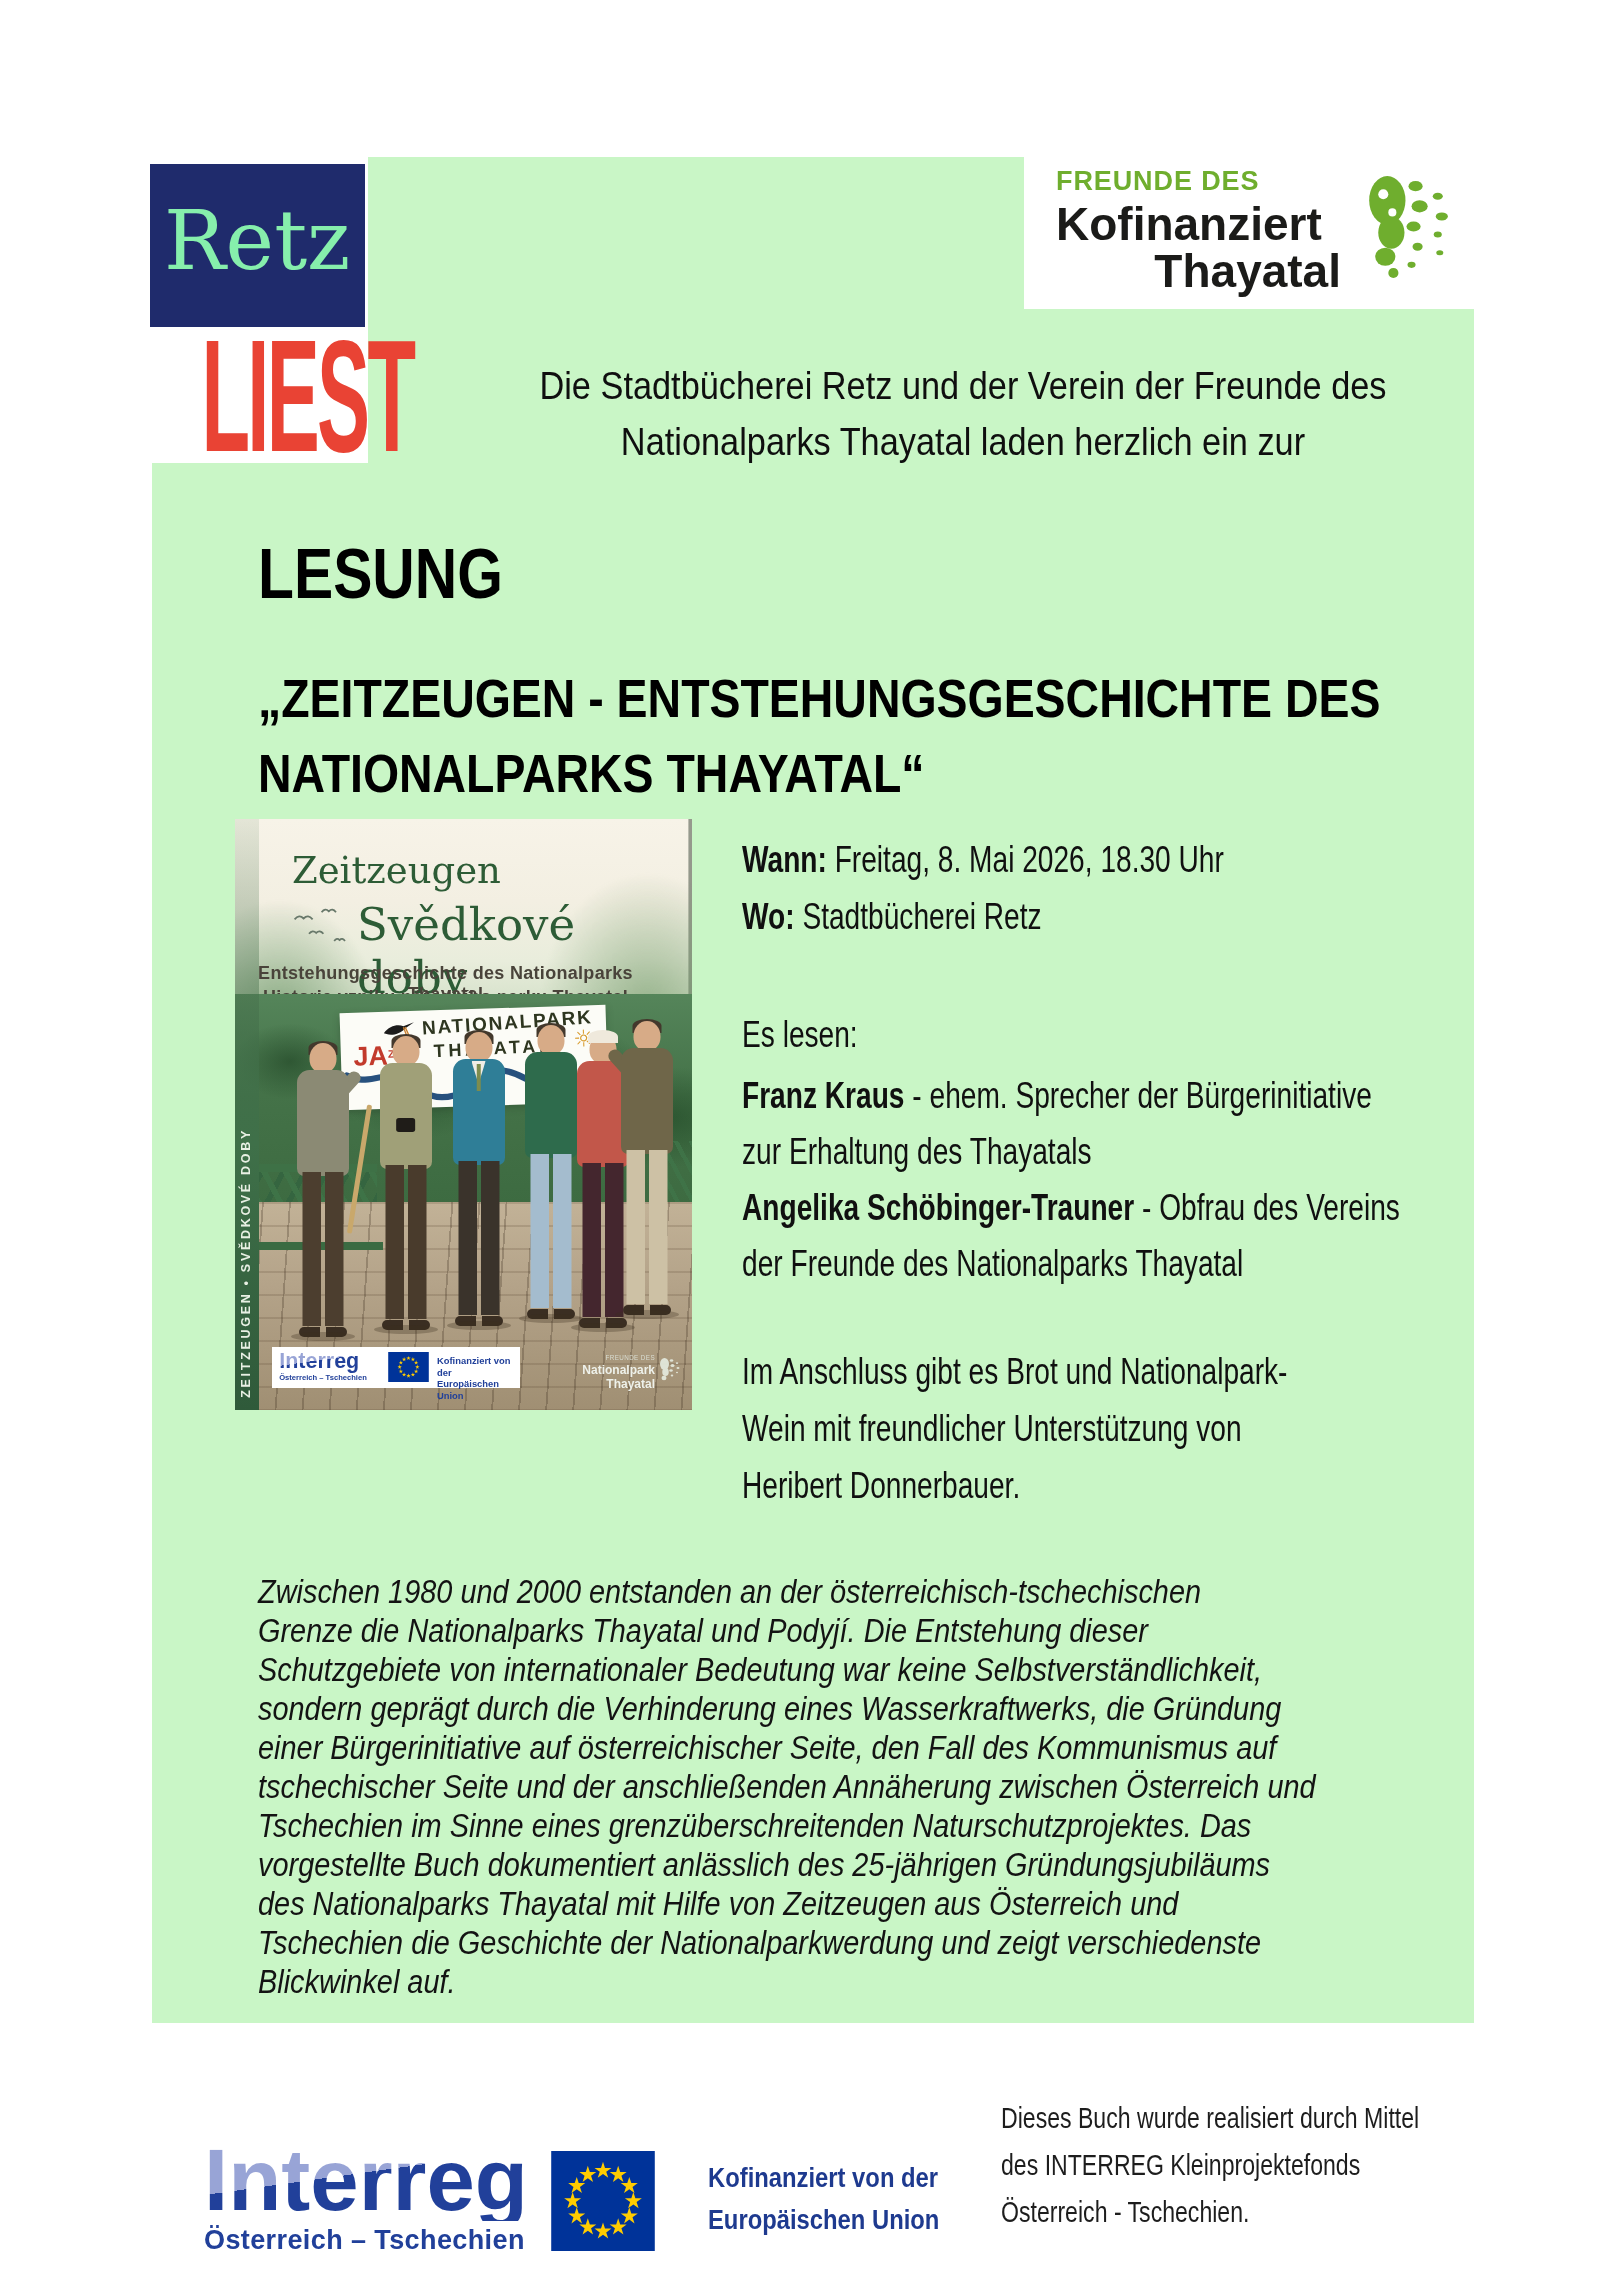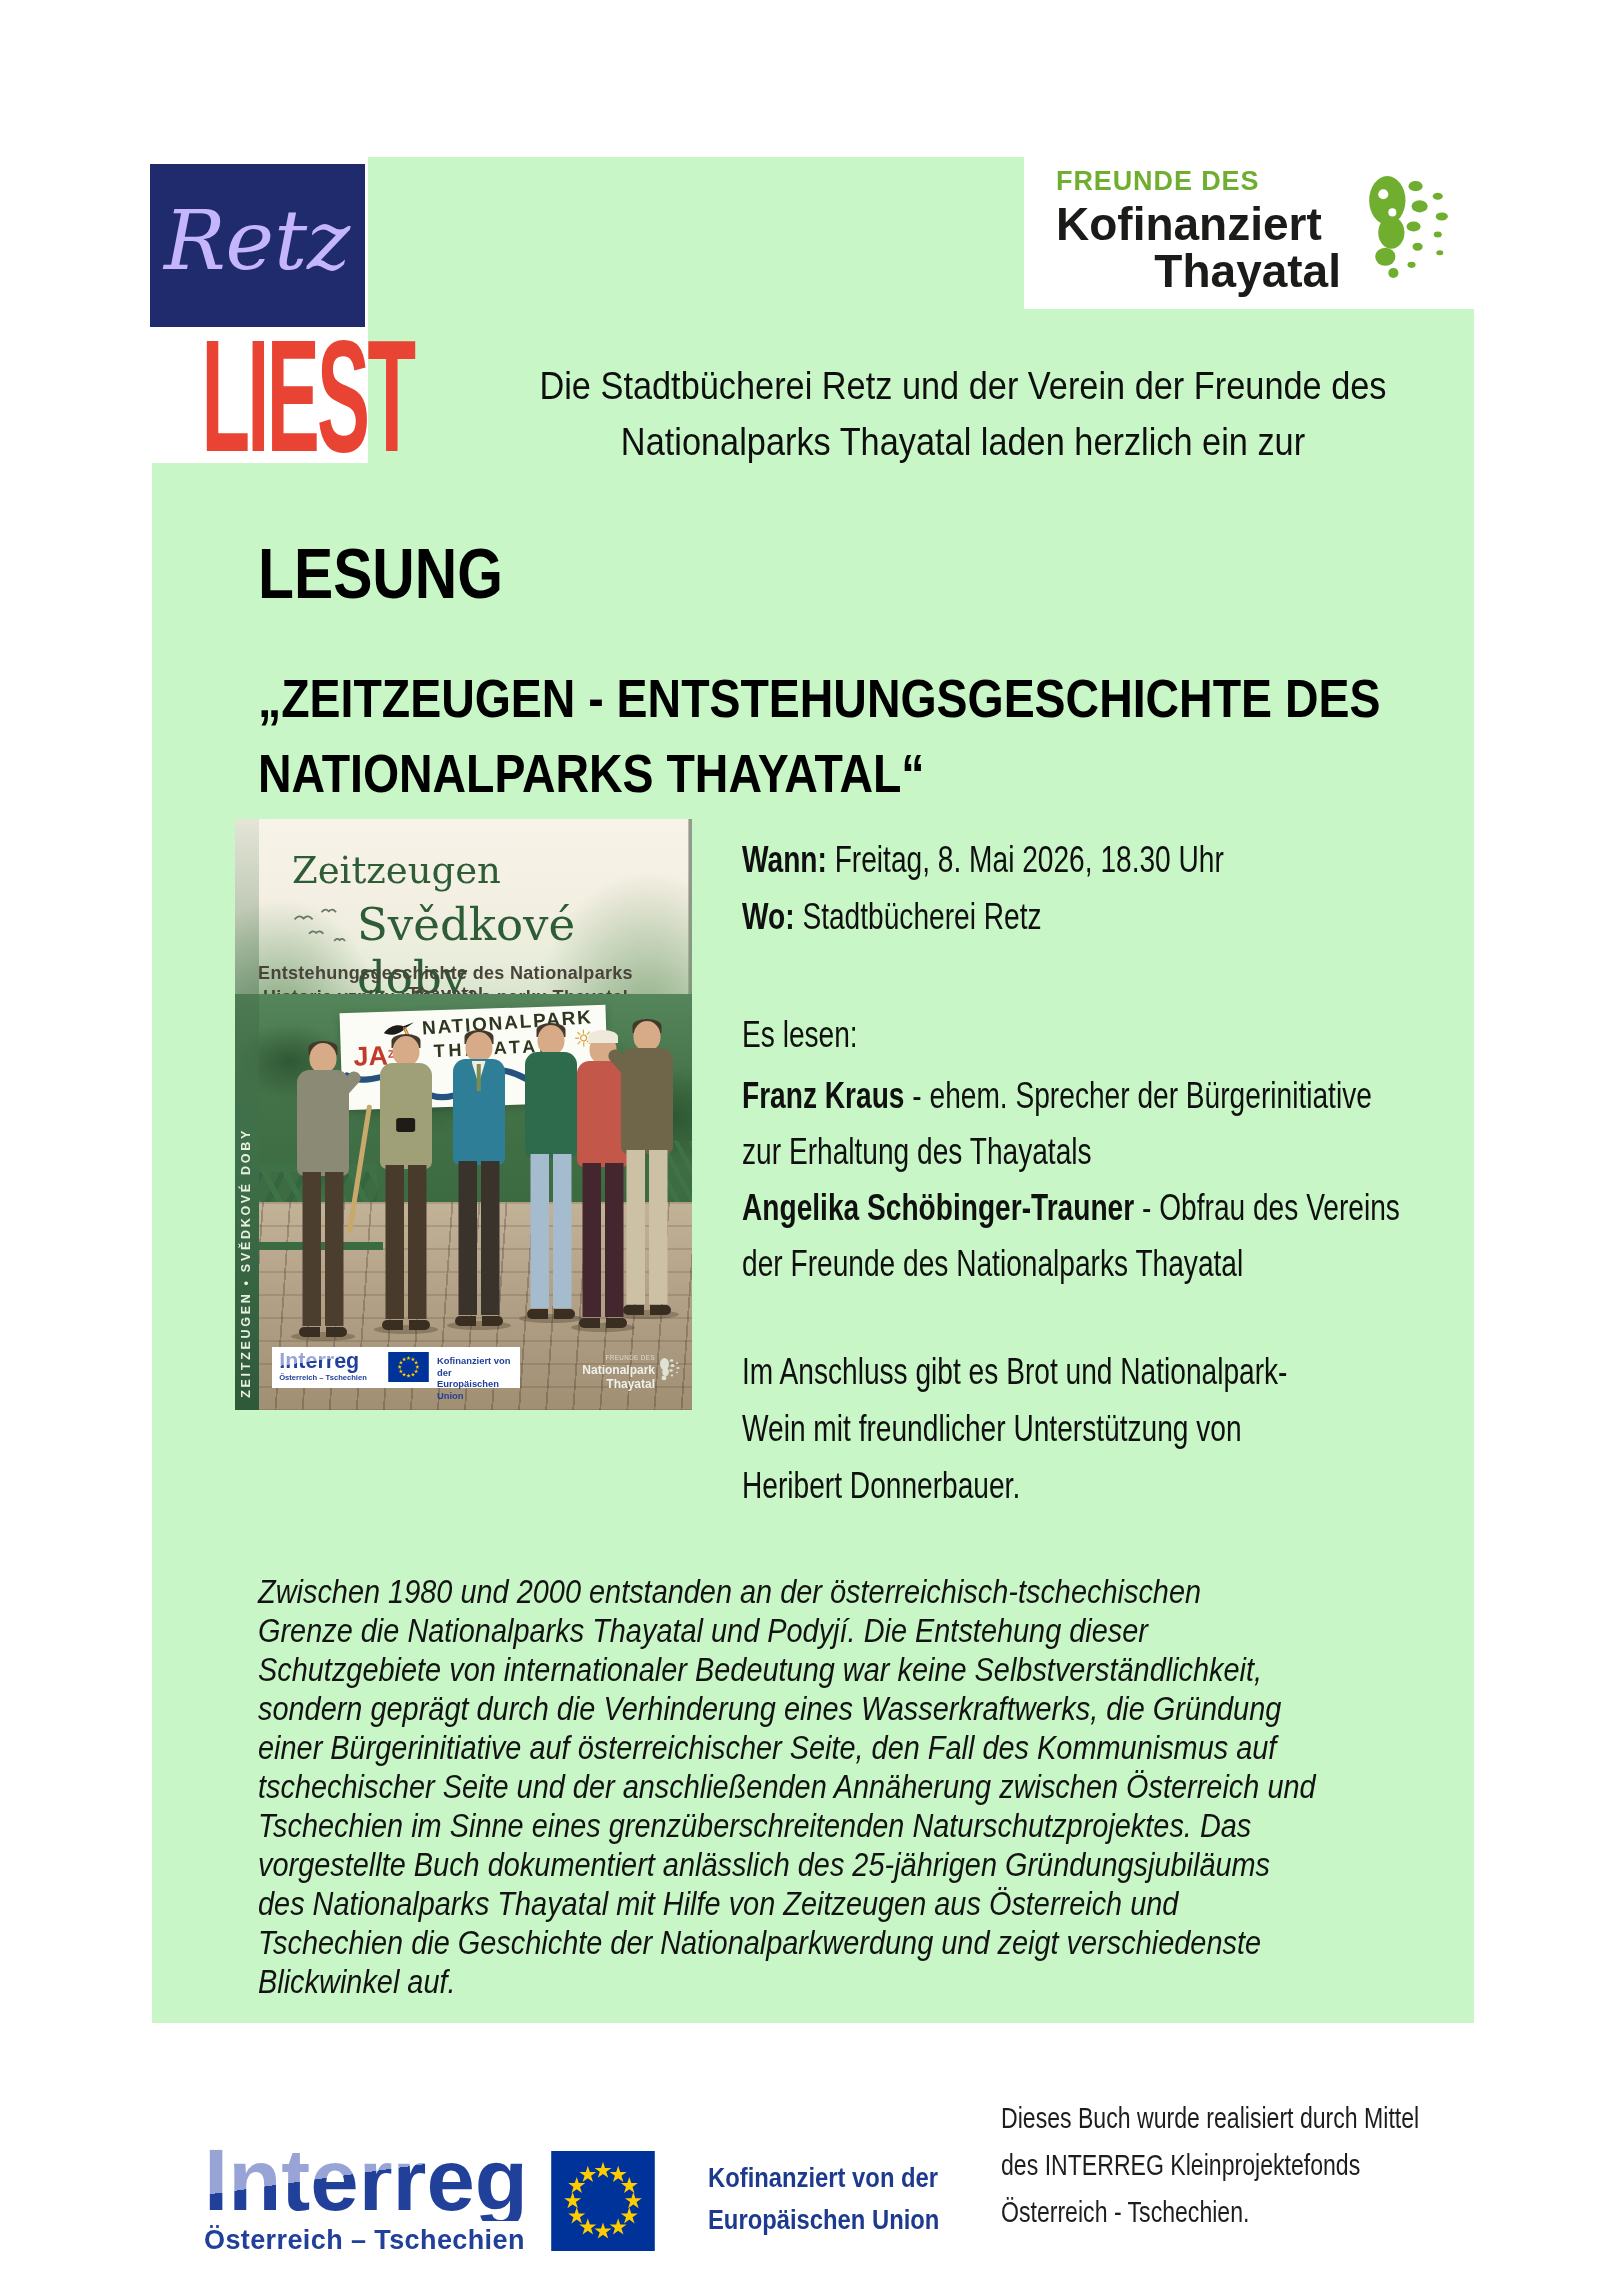--- a/index.html
+++ b/index.html
@@ -8,21 +8,21 @@
         font-family:"Liberation Sans",sans-serif;color:#101010;}
   .abs{position:absolute;}
 
   
   .green-panel{left:152px;top:157px;width:1322px;height:1866px;background:#C9F6C6;}
 
   
   .retz-box{left:146px;top:157px;width:222px;height:306px;background:#ffffff;}
   .retz-blue{position:absolute;left:3.6px;top:7.2px;width:215px;height:163px;background:#1F2B6C;
              display:flex;align-items:center;justify-content:center;}
-  .retz-word{font-family:"DejaVu Serif",serif;font-style:italic;color:#c4b5fd;font-size:82px;line-height:1;padding-bottom:9px;}
+  .retz-word{font-family:"DejaVu Serif",serif;color:#86efac;font-size:82px;line-height:1;padding-bottom:9px;}
   .liest-word{position:absolute;left:0;top:174px;width:222px;height:131px;color:#E94334;
               font-weight:bold;font-size:159px;line-height:131px;letter-spacing:-5.4px;
               transform:scaleX(0.5);transform-origin:center;text-align:center;}
 
   
   .np-box{left:1024px;top:157px;width:598px;height:152px;background:#ffffff;}
   .np-text{position:absolute;left:32px;top:9px;width:285px;}
   .np-l1{color:#6FAE2E;font-weight:bold;font-size:27px;letter-spacing:0.9px;}
   .np-l2{color:#1b1b19;font-weight:bold;font-size:46px;line-height:50px;margin-top:1.8px;}
   .np-l3{color:#1b1b19;font-weight:bold;font-size:46px;line-height:45px;text-align:right;}

